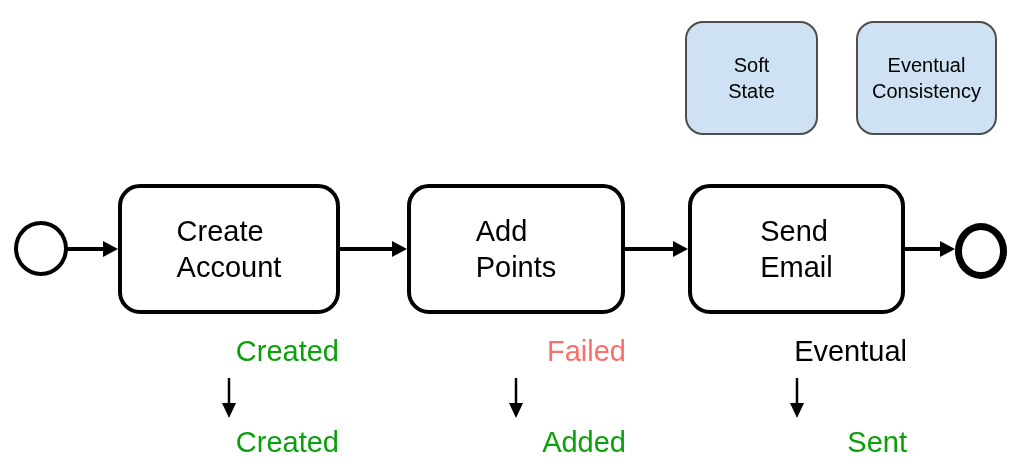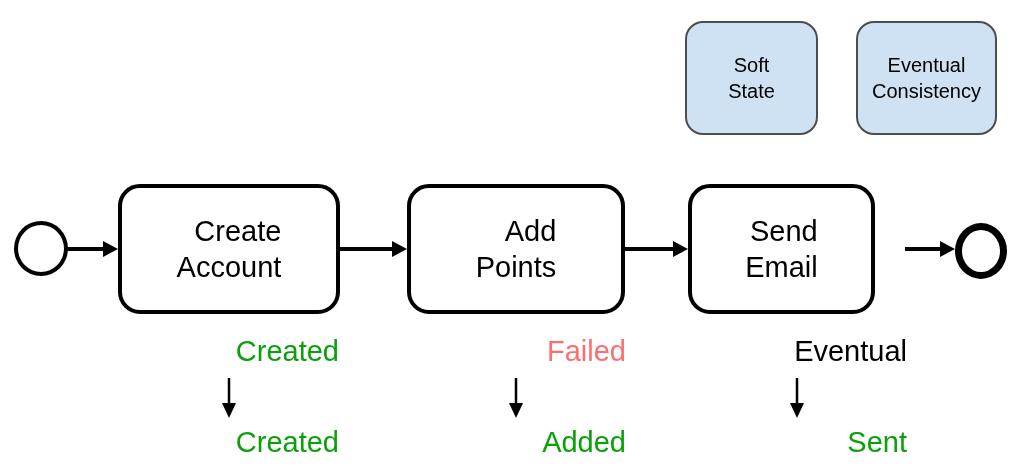--- a/index.html
+++ b/index.html
@@ -43,21 +43,21 @@
   .task {
     position: absolute;
     top: 184px;
     height: 130px;
     background: #ffffff;
     border: 4px solid var(--black);
     border-radius: 22px;
     display: flex;
     align-items: center;
     justify-content: center;
-    text-align: right;
+    text-align: left;
     font-size: 29px;
     line-height: 1.25;
     color: #000000;
     white-space: pre-line;
     box-sizing: border-box;
   }
   
   .event {
     position: absolute;
     border-radius: 50%;
@@ -139,21 +139,21 @@
   <div class="event end"></div>
 
   <div class="task" style="left:118px; width:222px;">
     <span>Create
 Account</span>
   </div>
   <div class="task" style="left:407px; width:218px;">
     <span>Add
 Points</span>
   </div>
-  <div class="task" style="left:688px; width:187px;">
+  <div class="task" style="left:688px; width:217px;">
     <span>Send
 Email</span>
   </div>
 
   <div class="state-label row-initial c-green" style="left:119px;">Created</div>
   <div class="state-label row-initial c-red" style="left:406px;">Failed</div>
   <div class="state-label row-initial c-black" style="left:687px;">Eventual</div>
 
   <div class="state-label row-final c-green" style="left:119px;">Created</div>
   <div class="state-label row-final c-green" style="left:406px;">Added</div>

